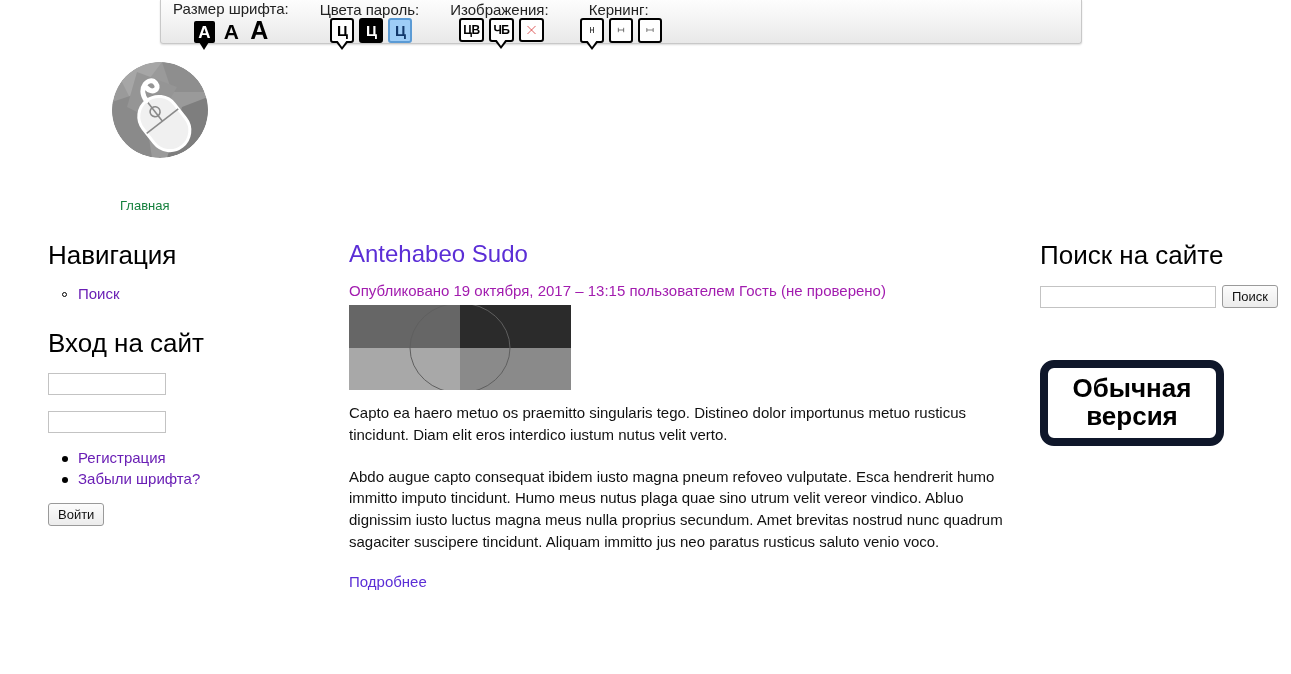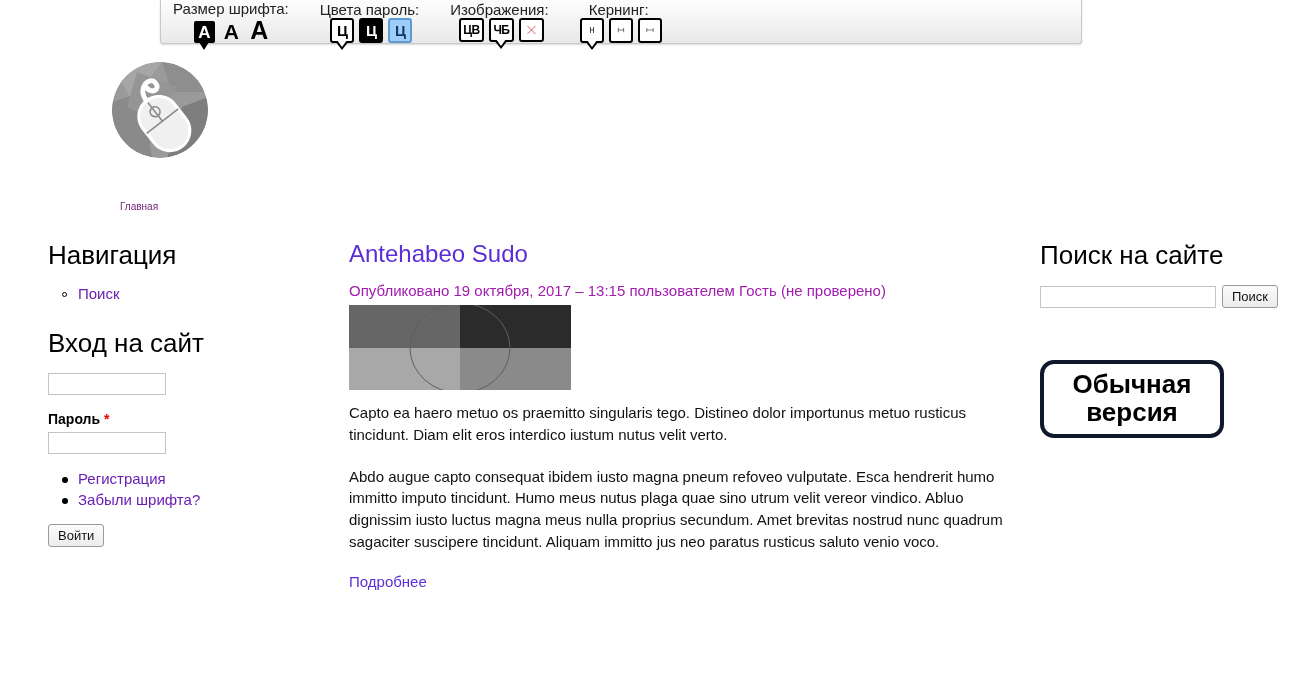--- a/index.html
+++ b/index.html
@@ -162,22 +162,22 @@
     font-family: "Liberation Sans", sans-serif;
     white-space: nowrap;
     text-decoration: none;
   }
   #main-menu {
     position: absolute;
     left: 120px;
     top: 152px;
   }
   #main-menu a {
-    color: #701a75;
-    font-size: 10px;
+    color: #15803d;
+    font-size: 13px;
     text-decoration: none;
     font-family: "Liberation Sans", sans-serif;
   }
 
   
   #columns {
     position: absolute;
     left: 0;
     top: 240px;
     width: 1291px;
@@ -317,21 +317,21 @@
     border: 1px solid #c3c3c3;
     background: #fff;
     padding: 2px 4px;
     font-size: 13px;
     font-family: "Liberation Sans", sans-serif;
   }
   #normal-version {
     margin-top: 26px;
     display: inline-block;
     box-sizing: border-box;
-    border: 4px solid #0f172a;
+    border: 8px solid #0f172a;
     border-radius: 14px;
     background: #fff;
     color: #000;
     font-weight: bold;
     font-size: 26px;
     line-height: 1.08;
     text-align: center;
     padding: 6px 12px 8px;
     width: 184px;
     cursor: pointer;
@@ -449,24 +449,20 @@
     </div>
 
     <div class="block">
       <h2 class="block-title">Вход на сайт</h2>
 
       <div class="field-wrap">
         <input class="text-input" type="text" value="" style="">
       </div>
 
       <div class="field-wrap">
-        <div class="form-label">
-          <span>Пароль</span>
-          <span class="req">*</span>
-        </div>
         <input class="text-input" type="password" value="" style="">
       </div>
 
       <ul class="menu-list filled">
         <li>
           <a href="#">Регистрация</a>
         </li>
         <li>
           <a href="#">Забыли шрифта?</a>
         </li>

